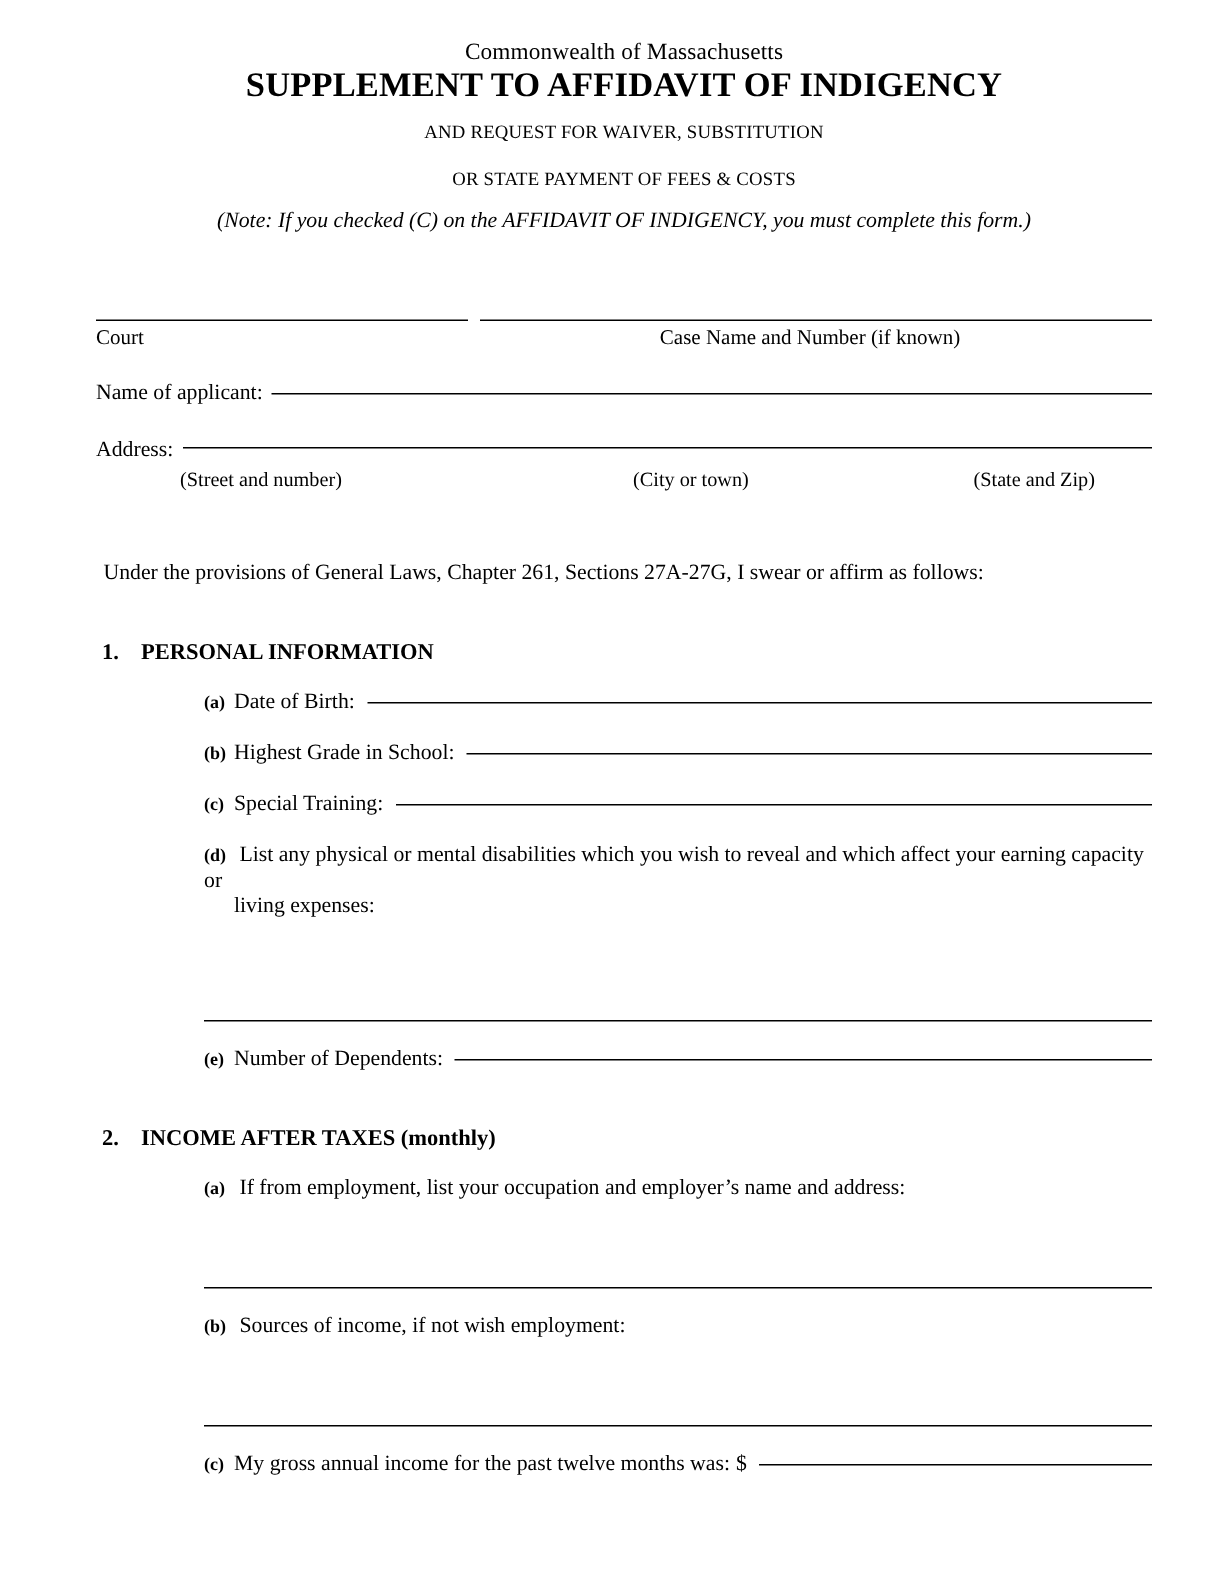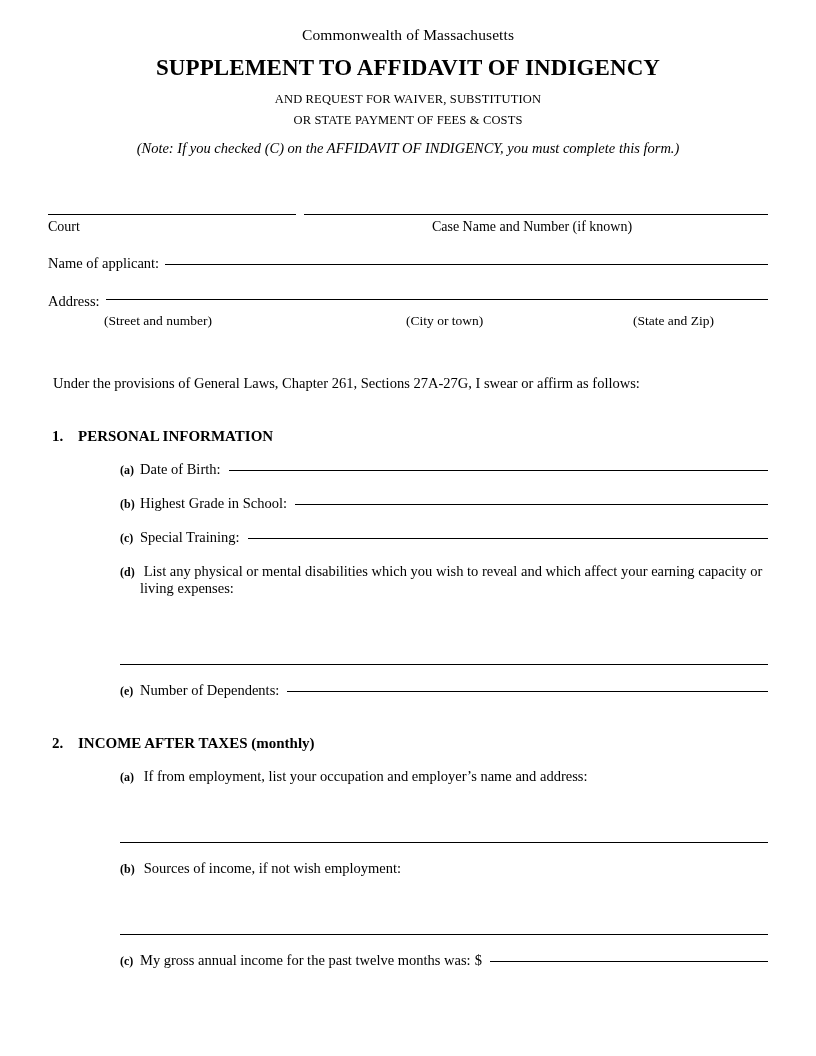--- a/index.html
+++ b/index.html
@@ -13,44 +13,43 @@
     font-family: "Liberation Serif", serif;
     color: #000000;
     position: relative;
     overflow: hidden;
   }
   .page {
     position: relative;
     width: 816px;
     height: 808px;
     box-sizing: border-box;
-    padding: 22px 48px 0 48px;
+    padding: 22px 48px 0 64px;
   }
 
   
   .commonwealth {
     text-align: center;
     font-size: 15.5px;
     letter-spacing: 0.1px;
     margin-top: 4px;
   }
   .main-title {
     text-align: center;
     font-size: 23px;
     font-weight: bold;
     letter-spacing: 0.1px;
-    margin-top: 11px;
   }
   .subtitle-1, .subtitle-2 {
     text-align: center;
     font-size: 12.5px;
     letter-spacing: 0.15px;
   }
   .subtitle-1 { margin-top: 11px; }
-  .subtitle-2 { margin-top: 6px; text-align: center; }
+  .subtitle-2 { margin-top: 16px; text-align: center; }
   .note {
     text-align: center;
     font-style: italic;
     font-size: 14.5px;
     margin-top: 12px;
   }
 
   
   .court-row {
     margin-top: 44px;

